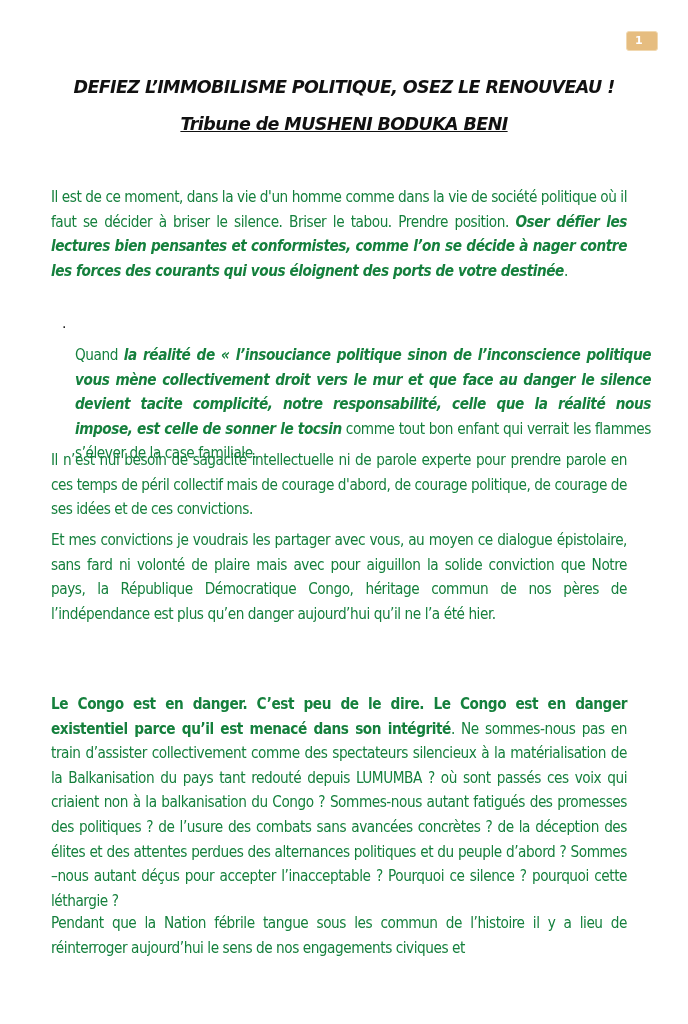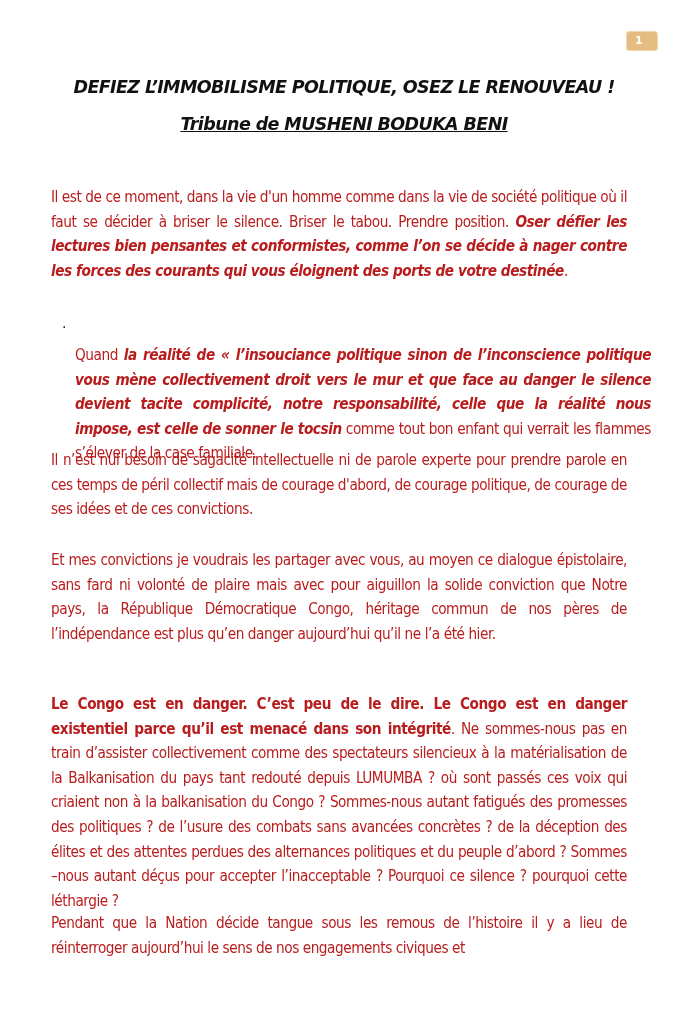--- a/index.html
+++ b/index.html
@@ -18,21 +18,21 @@
       position: absolute; left: 0; width: 688px; text-align: center;
       font-family: "DejaVu Sans", sans-serif; font-weight: bold; font-style: italic;
       font-size: 17.5px; letter-spacing: -0.6px; color: #111;
     }
     .title.main { top: 77px; }
     .title.sub { top: 114px; text-decoration: underline; }
     .body-text {
       position: absolute; left: 51px; width: 576px;
       font-family: "DejaVu Sans Condensed", "DejaVu Sans", sans-serif;
       font-size: 15.2px; line-height: 24.6px; text-align: justify;
-      letter-spacing: -0.45px; color: #b91c1c;
+      letter-spacing: -0.45px; color: #15803d;
     }
     .body-text p { margin: 0; }
     .bi { font-weight: bold; font-style: italic; }
     .b { font-weight: bold; }
     .dot { position: absolute; left: 62px; top: 316px; font-size: 14px; line-height: 14px; }
   </style>
 </head>
 <body>
 
 <div class="page-badge">1</div>
@@ -47,23 +47,23 @@
 <div class="dot">.</div>
 
 <div class="body-text" style="top:343px;margin-left:24px;">
   <p><span>Quand </span><span class="bi">la réalité de « l’insouciance politique sinon de l’inconscience politique vous mène collectivement droit vers le mur et que face au danger le silence devient tacite complicité, notre responsabilité, celle que la réalité nous impose, est celle de sonner le tocsin</span><span> comme tout bon enfant  qui verrait  les flammes  s’élever de la case familiale.</span></p>
 </div>
 
 <div class="body-text" style="top:448px;">
   <p>Il n’est nul besoin de sagacité intellectuelle ni de parole experte pour prendre parole en ces temps de péril collectif mais de courage d'abord, de courage politique, de courage de ses idées et de ces convictions.</p>
 </div>
 
-<div class="body-text" style="top:548px;">
+<div class="body-text" style="top:528px;">
   <p> Et mes convictions je voudrais les partager avec vous, au moyen ce dialogue épistolaire, sans fard ni volonté de plaire mais avec pour aiguillon la solide conviction que Notre pays, la République Démocratique Congo, héritage commun de nos pères de l’indépendance est plus qu’en danger aujourd’hui qu’il ne l’a été hier.</p>
 </div>
 
 <div class="body-text" style="top:692px;">
   <p><span class="b">L</span><span class="b">e Congo est en danger. C’est peu de le dire.  Le Congo est en danger existentiel parce qu’il est menacé dans son intégrité</span><span>. Ne sommes-nous pas en train d’assister collectivement comme des spectateurs silencieux à la matérialisation de la Balkanisation du pays tant redouté depuis LUMUMBA ?  où sont passés ces voix qui criaient non à la balkanisation du Congo ?   Sommes-nous autant fatigués des promesses des politiques ? de l’usure des combats sans avancées concrètes ? de la déception des élites et des attentes perdues des alternances politiques et du peuple d’abord ?  Sommes –nous autant déçus pour accepter l’inacceptable ? Pourquoi ce silence ? pourquoi cette léthargie ?</span></p>
 </div>
 
 <div class="body-text" style="top:911px;">
-  <p>Pendant que la Nation décide tangue sous les remous de l’histoire il y a lieu de réinterroger aujourd’hui le sens de nos engagements civiques et</p>
+  <p>Pendant que la Nation fébrile tangue sous les commun de l’histoire il y a lieu de réinterroger aujourd’hui le sens de nos engagements civiques et</p>
 </div>
 
 </body></html>

